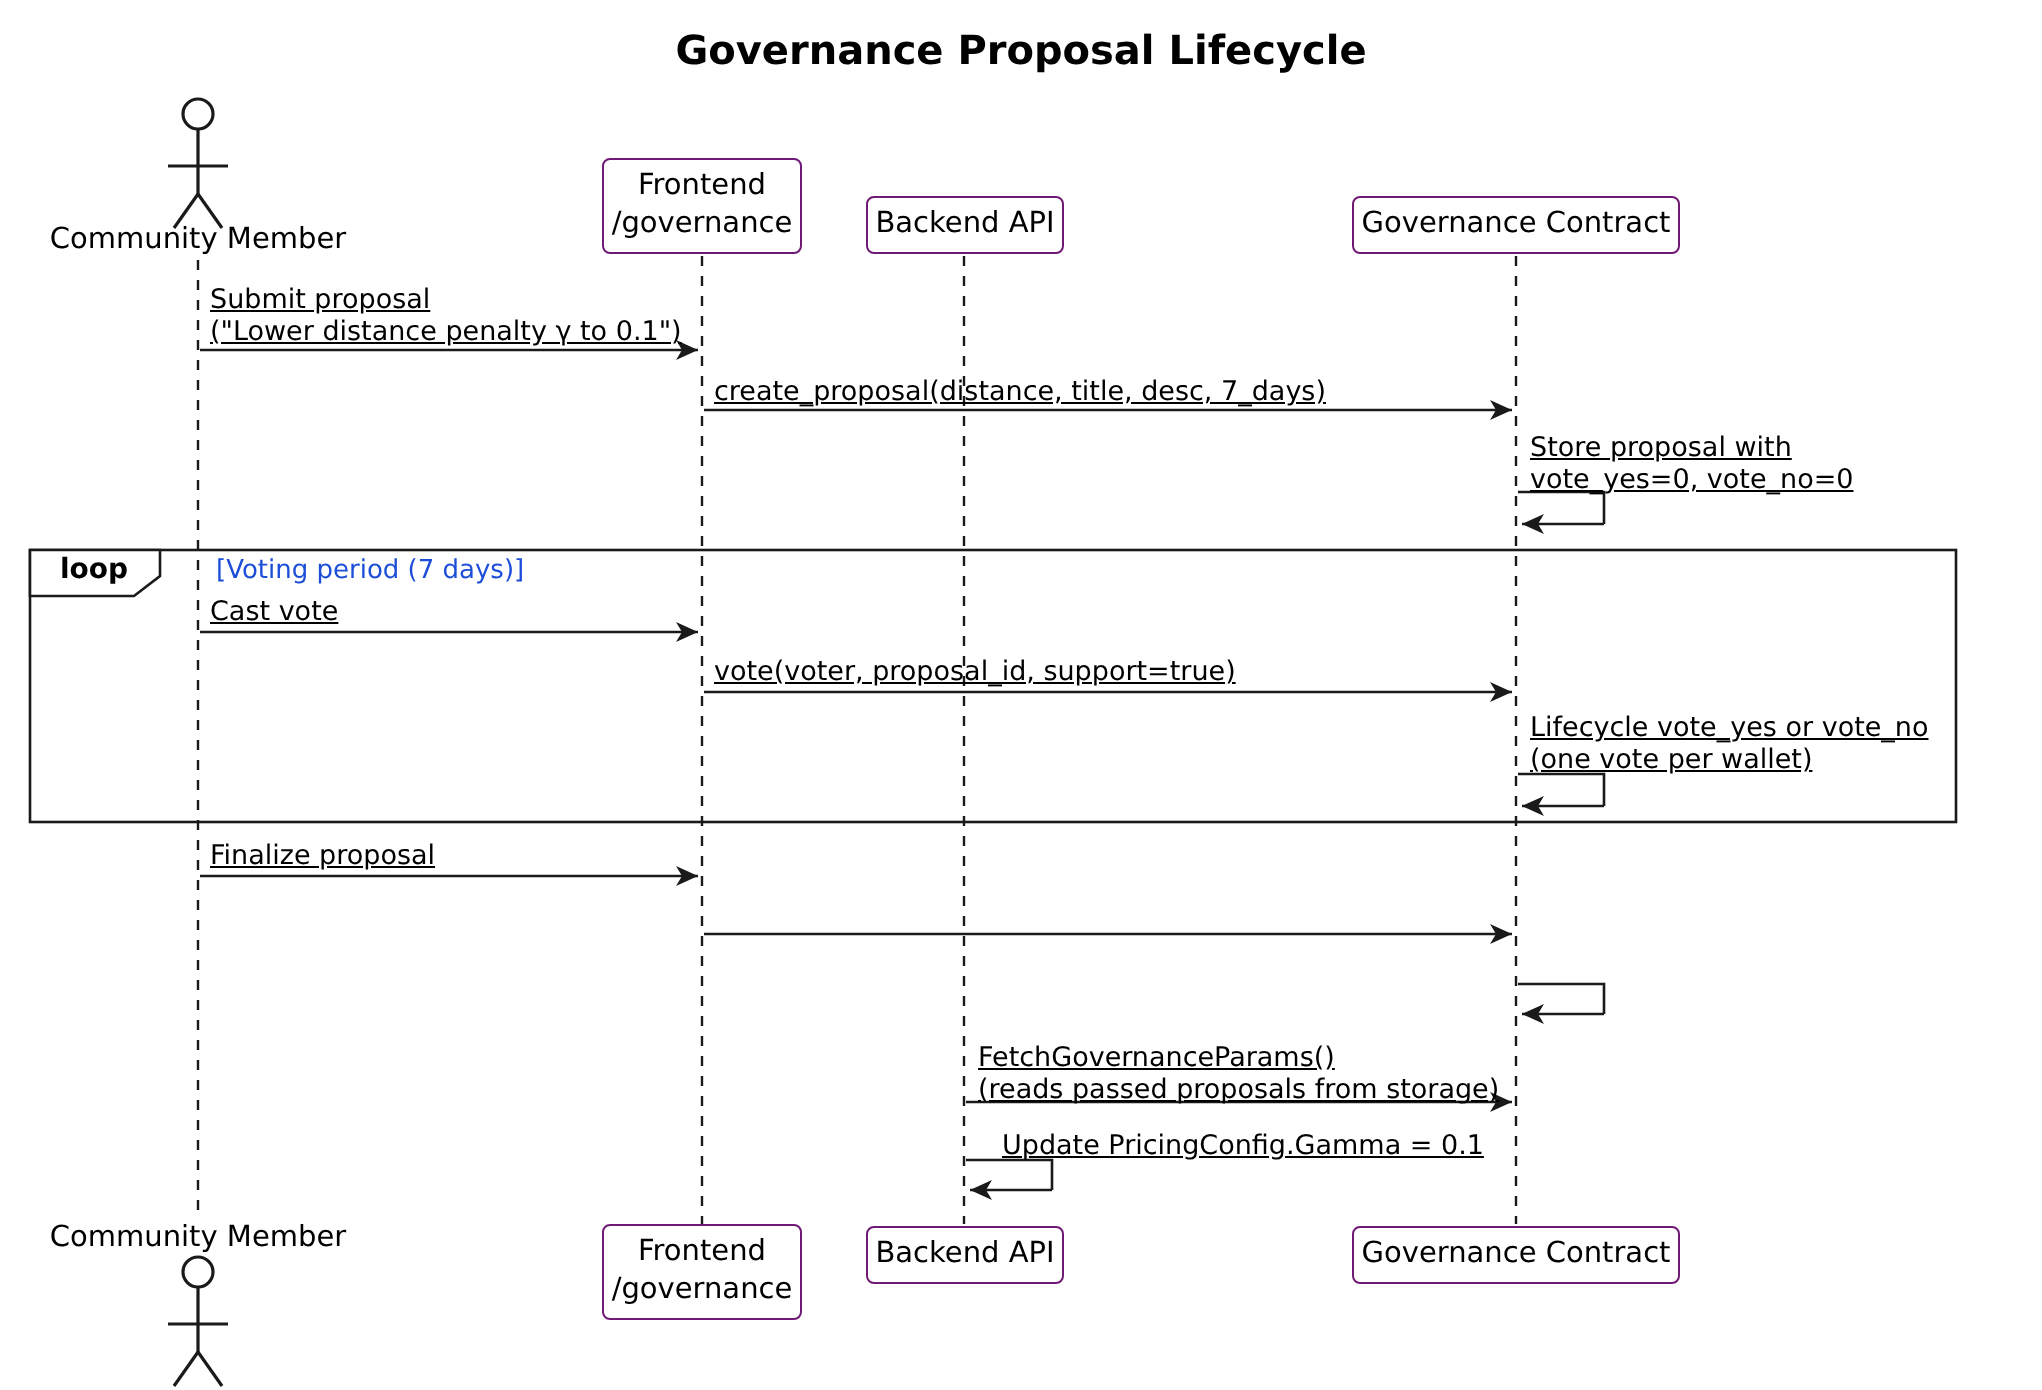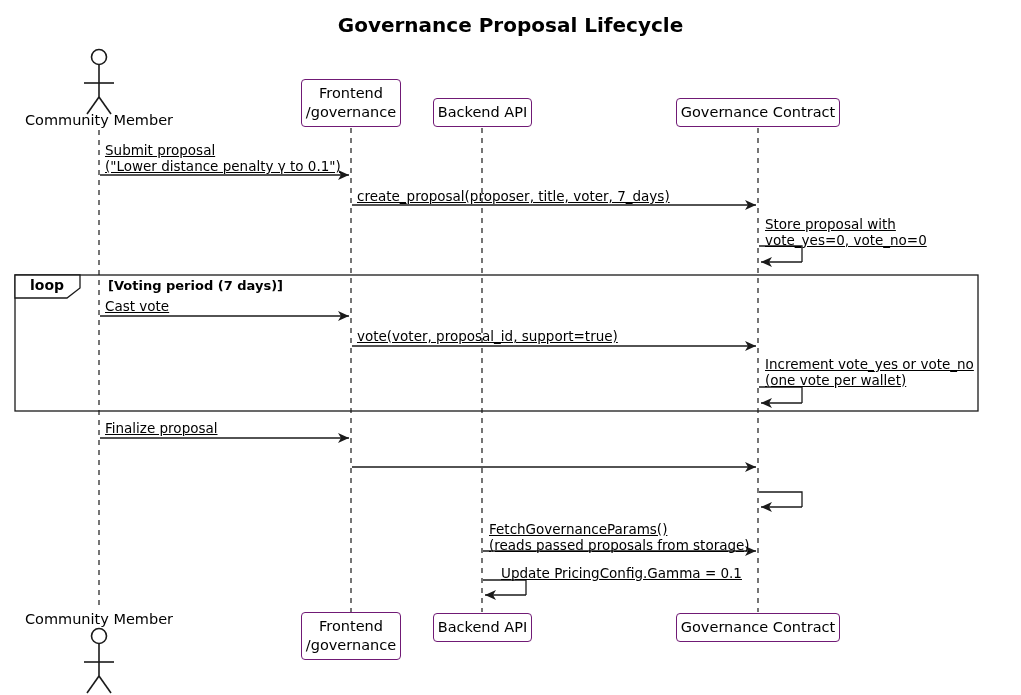--- a/index.html
+++ b/index.html
@@ -69,23 +69,23 @@
   }
   .frame-op {
     position: absolute;
     color: #000000;
     font-size: 14px;
     font-weight: bold;
     font-family: "DejaVu Sans", sans-serif;
   }
   .frame-guard {
     position: absolute;
-    color: #000000;
+    color: #1d4ed8;
     font-size: 13px;
-    font-weight: bold;
+    font-weight: normal;
     font-family: "DejaVu Sans", sans-serif;
     white-space: nowrap;
   }
 </style>
 </head>
 <body>
 
 <div id="canvas">
 
   <div class="diagram-title">Governance Proposal Lifecycle</div>
@@ -174,30 +174,30 @@
 
   <div class="actor-label" style="left:19px; top:112px; width:160px;">Community Member</div>
   <div class="actor-label" style="left:19px; top:611px; width:160px;">Community Member</div>
 
   <div class="frame-op" style="left:30px; top:277px;">loop</div>
   <div class="frame-guard" style="left:108px; top:278px;">[Voting period (7 days)]</div>
 
   <div class="msg-label" style="left:105px; top:142px;">Submit proposal</div>
   <div class="msg-label" style="left:105px; top:158px;">("Lower distance penalty γ to 0.1")</div>
 
-  <div class="msg-label" style="left:357px; top:188px;">create_proposal(proposer, title, voter, 7_days)</div>
+  <div class="msg-label" style="left:357px; top:188px;">create_proposal(distance, title, desc, 7_days)</div>
 
   <div class="msg-label" style="left:765px; top:216px;">Store proposal with</div>
   <div class="msg-label" style="left:765px; top:232px;">vote_yes=0, vote_no=0</div>
 
   <div class="msg-label" style="left:105px; top:298px;">Cast vote</div>
 
   <div class="msg-label" style="left:357px; top:328px;">vote(voter, proposal_id, support=true)</div>
 
-  <div class="msg-label" style="left:765px; top:356px;">Increment vote_yes or vote_no</div>
+  <div class="msg-label" style="left:765px; top:356px;">Lifecycle vote_yes or vote_no</div>
   <div class="msg-label" style="left:765px; top:372px;">(one vote per wallet)</div>
 
   <div class="msg-label" style="left:105px; top:420px;">Finalize proposal</div>
 
 
 
   <div class="msg-label" style="left:489px; top:521px;">FetchGovernanceParams()</div>
   <div class="msg-label" style="left:489px; top:537px;">(reads passed proposals from storage)</div>
 
   <div class="msg-label" style="left:501px; top:565px;">Update PricingConfig.Gamma = 0.1</div>

